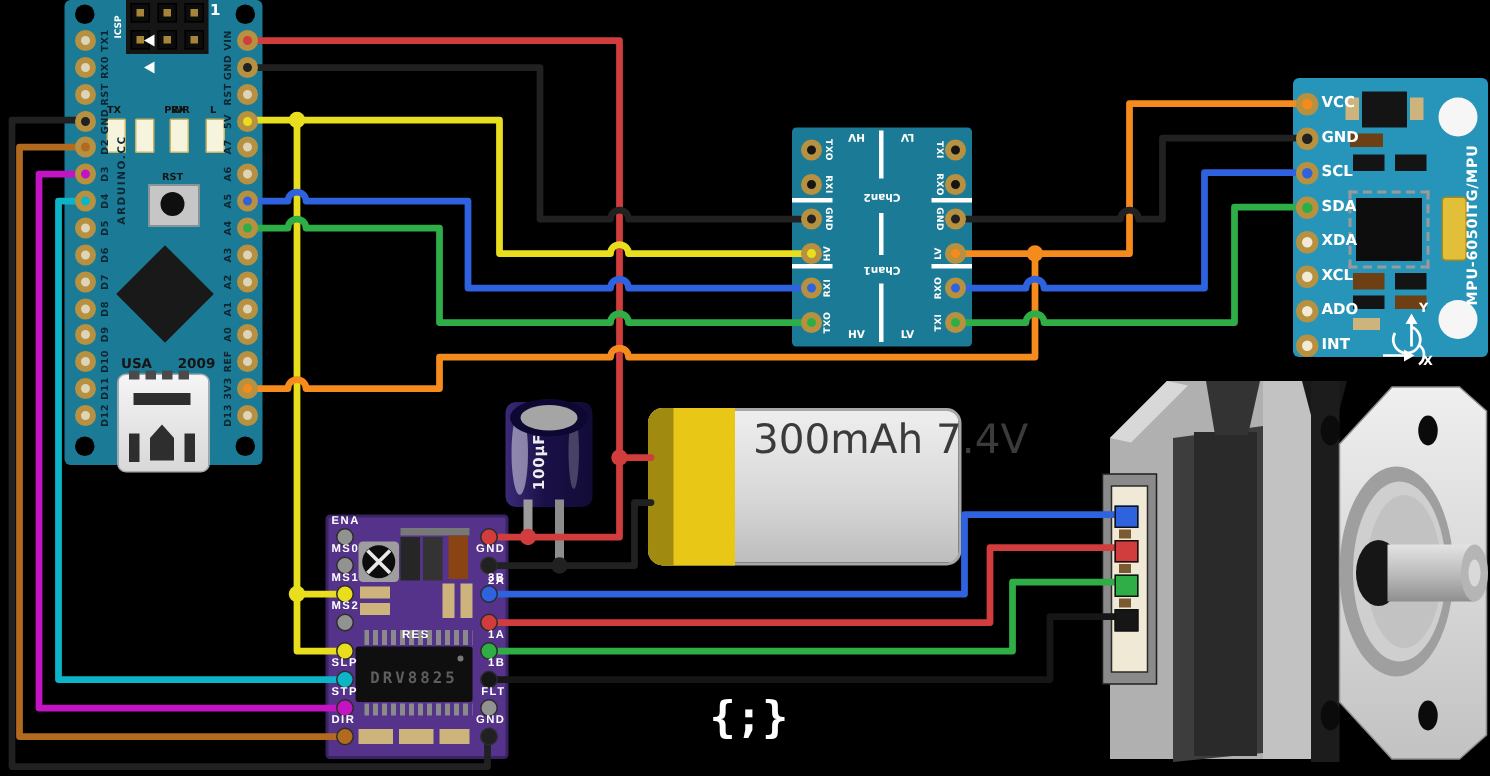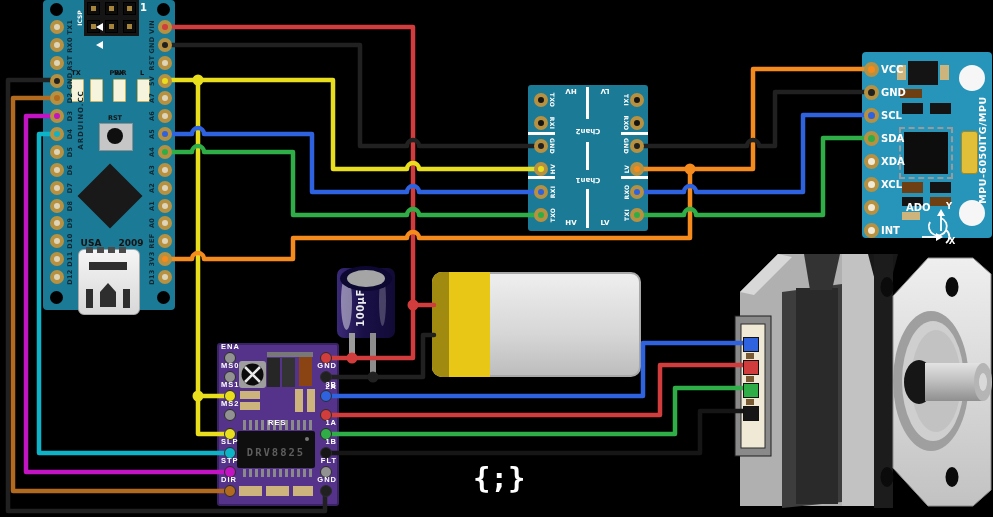--- a/index.html
+++ b/index.html
@@ -125,20 +125,21 @@
   <div class="d" style="left:341px;top:274px;width:11px;height:56px;border-radius:50%;background:rgba(255,255,255,.45);z-index:21"></div>
   <div class="d" style="left:379px;top:276px;width:7px;height:50px;border-radius:50%;background:rgba(255,255,255,.22);z-index:21"></div>
   <div class="d" style="left:340px;top:266px;width:52px;height:25px;border-radius:50%;background:#0c0831;z-index:22"></div>
   <div class="d" style="left:347px;top:270px;width:38px;height:17px;border-radius:50%;background:#a5a5a5;z-index:23"></div>
   <span class="lbl rot90" style="left:360px;top:308px;font-size:10px;font-weight:bold;color:#ececec;letter-spacing:.5px;z-index:55">100µF</span>
 
   <div class="d" style="left:432px;top:272px;width:209px;height:105px;border-radius:10px;background:linear-gradient(#ececec 6%,#d6d6d6 60%,#bdbdbd);border:2px solid #a8a8a8;box-sizing:border-box"></div>
   <div class="d" style="left:432px;top:272px;width:58px;height:105px;border-radius:10px 0 0 10px;background:#e9c716;z-index:21"></div>
   <div class="d" style="left:432px;top:272px;width:17px;height:105px;border-radius:10px 0 0 10px;background:#a08a10;z-index:22"></div>
   <div class="lbl" style="left:502px;top:277px;font-size:27px;color:#3b3b3b;line-height:34px">
+    <div>300mAh 7.4V</div>
   </div>
 
   <span class="lbl" style="left:473px;top:461px;font-family:'DejaVu Sans Mono',monospace;font-size:29px;font-weight:bold;color:#fff">{;}</span>
 
   <svg class="overlay" width="993" height="517">
     <defs>
       <linearGradient id="faceGrad" x1="0" y1="0" x2="0" y2="1">
         <stop offset="0" stop-color="#efefef"></stop>
           <stop offset="1" stop-color="#c2c2c2"></stop>
       </linearGradient>
@@ -324,21 +325,21 @@
     <span class="lbl lbl-mpu cl" style="left: 881px; top: 92px;">GND</span>
     <div class="pin" style="left: 863.5px; top: 107.5px; width: 15px; height: 15px; border: 4px solid rgb(183, 145, 63); background: rgb(46, 98, 223);"></div>
     <span class="lbl lbl-mpu cl" style="left: 881px; top: 115px;">SCL</span>
     <div class="pin" style="left: 863.5px; top: 130.5px; width: 15px; height: 15px; border: 4px solid rgb(183, 145, 63); background: rgb(47, 174, 71);"></div>
     <span class="lbl lbl-mpu cl" style="left: 881px; top: 138px;">SDA</span>
     <div class="pin" style="left: 863.5px; top: 153.5px; width: 15px; height: 15px; border: 4px solid rgb(183, 145, 63); background: rgb(241, 234, 214);"></div>
     <span class="lbl lbl-mpu cl" style="left: 881px; top: 161px;">XDA</span>
     <div class="pin" style="left: 863.5px; top: 176.5px; width: 15px; height: 15px; border: 4px solid rgb(183, 145, 63); background: rgb(241, 234, 214);"></div>
     <span class="lbl lbl-mpu cl" style="left: 881px; top: 184px;">XCL</span>
     <div class="pin" style="left: 863.5px; top: 199.5px; width: 15px; height: 15px; border: 4px solid rgb(183, 145, 63); background: rgb(241, 234, 214);"></div>
-    <span class="lbl lbl-mpu cl" style="left: 881px; top: 207px; margin-left: 25px;">ADO</span>
+    <span class="lbl lbl-mpu cl" style="left: 881px; top: 207px;">ADO</span>
     <div class="pin" style="left: 863.5px; top: 222.5px; width: 15px; height: 15px; border: 4px solid rgb(183, 145, 63); background: rgb(241, 234, 214);"></div>
     <span class="lbl lbl-mpu cl" style="left: 881px; top: 230px;">INT</span>
     <div class="pin" style="left: 224px; top: 352px; width: 12px; height: 12px; border: 1px solid rgb(44, 44, 44); background: rgb(146, 146, 146);"></div>
     <span class="lbl lbl-drv" style="left: 221px; top: 342px;">ENA</span>
     <div class="pin" style="left: 224px; top: 371px; width: 12px; height: 12px; border: 1px solid rgb(44, 44, 44); background: rgb(146, 146, 146);"></div>
     <span class="lbl lbl-drv" style="left: 221px; top: 361px;">MS0</span>
     <div class="pin" style="left: 224px; top: 390px; width: 12px; height: 12px; border: 1px solid rgb(44, 44, 44); background: rgb(232, 222, 30);"></div>
     <span class="lbl lbl-drv" style="left: 221px; top: 380px;">MS1</span>
     <div class="pin" style="left: 224px; top: 409px; width: 12px; height: 12px; border: 1px solid rgb(44, 44, 44); background: rgb(146, 146, 146);"></div>
     <span class="lbl lbl-drv" style="left: 221px; top: 399px;">MS2</span>

